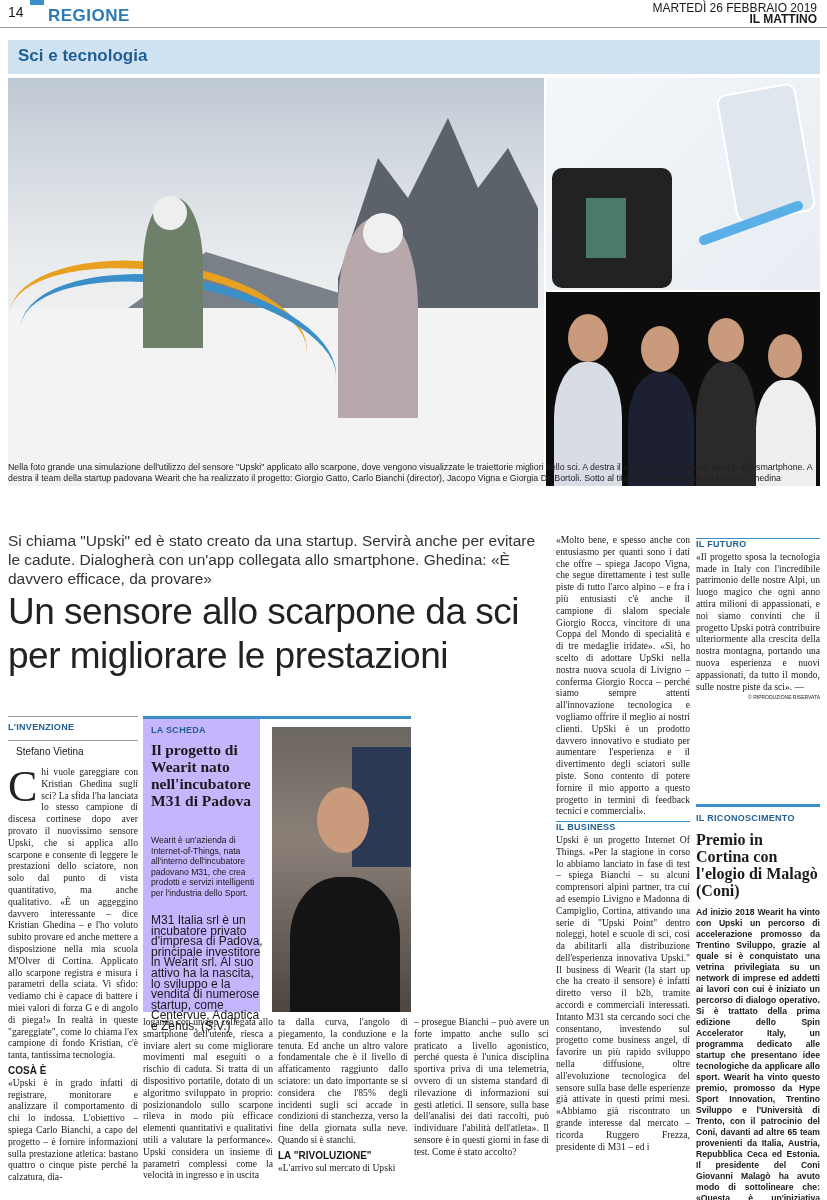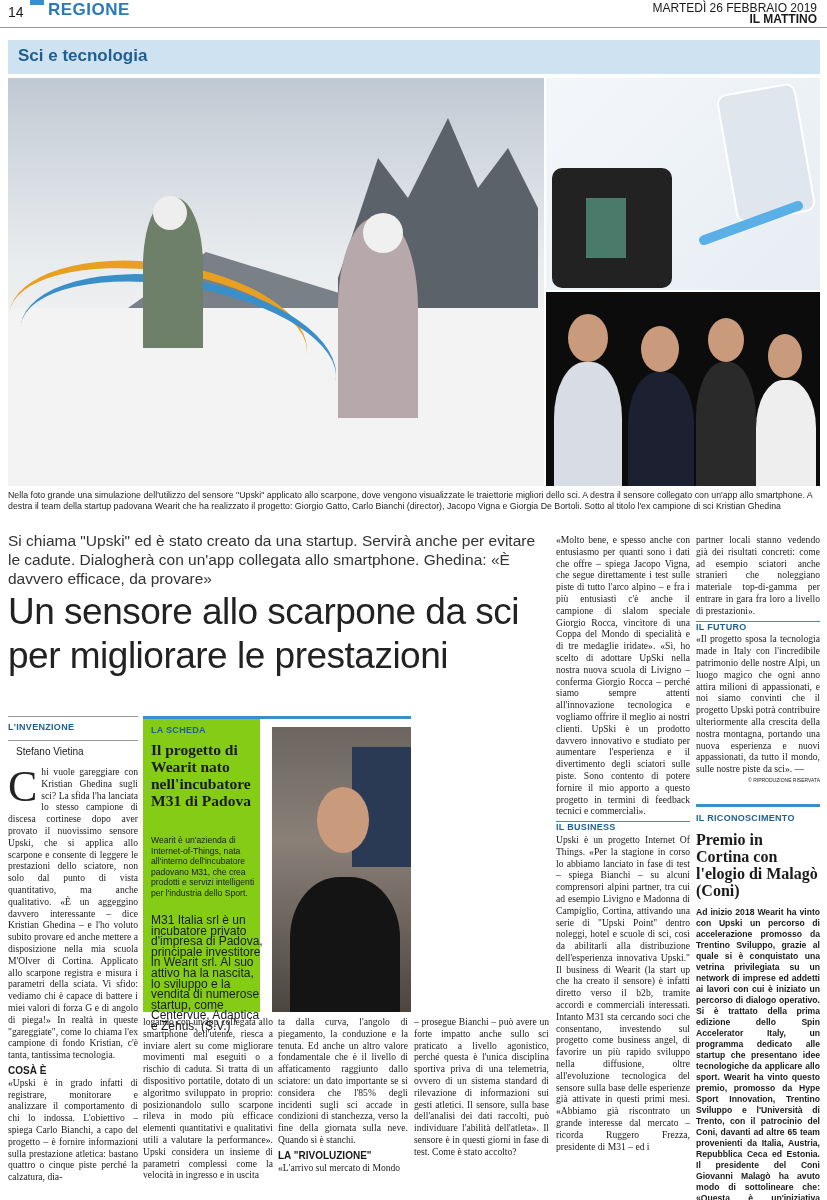--- a/index.html
+++ b/index.html
@@ -1,39 +1,39 @@
 <!DOCTYPE html>
 <html><head>
 <meta charset="utf-8">
 <style>
 *{box-sizing:border-box;margin:0;padding:0}
 body{width:827px;height:1200px;background:#fff;font-family:"Liberation Serif",serif;color:#1a1a1a;overflow:hidden;position:relative}
 .abs{position:absolute}
 .topbar{left:0;top:0;width:827px;height:28px;border-bottom:1px solid #999}
 .pagenum{left:8px;top:4px;font-family:"Liberation Sans",sans-serif;font-size:14px}
 .pagemark{left:30px;top:0;width:14px;height:5px;background:#3b8fc9}
-.region{left:48px;top:0;font-family:"Liberation Sans",sans-serif;font-size:17px;font-weight:bold;color:#2a7ab8;letter-spacing:.5px}
+.region{left:48px;top:6px;font-family:"Liberation Sans",sans-serif;font-size:17px;font-weight:bold;color:#2a7ab8;letter-spacing:.5px}
 .date{right:10px;top:3px;font-family:"Liberation Sans",sans-serif;font-size:12px;text-align:right;line-height:11px}
 .section{left:8px;top:40px;width:812px;height:34px;background:#cfe2f1}
 .section span{position:absolute;left:10px;top:6px;font-family:"Liberation Sans",sans-serif;font-weight:bold;font-size:17px;color:#1f5e93}
 .photo-main{left:8px;top:78px;width:536px;height:408px;background:linear-gradient(180deg,#bfc9d3 0%,#d8dde3 25%,#e9ecee 45%,#f2f2f2 70%,#e4e4e4 100%)}
 .mtn{position:absolute;background:#5c626a}
 .photo-tr{left:546px;top:78px;width:274px;height:212px;background:linear-gradient(135deg,#f4f7fa,#e7edf3)}
 .photo-br{left:546px;top:292px;width:274px;height:194px;background:#0c0c0c}
 .person{position:absolute;border-radius:45% 45% 0 0}
 .head{position:absolute;border-radius:50%;background:#c99a7c}
-.caption{left:8px;top:490px;width:812px;font-family:"Liberation Sans",sans-serif;font-size:8.8px;line-height:11px;color:#222}
+.caption{left:8px;top:462px;width:812px;font-family:"Liberation Sans",sans-serif;font-size:8.8px;line-height:11px;color:#222}
 .subhead{left:8px;top:531px;width:540px;font-family:"Liberation Sans",sans-serif;font-size:15.5px;line-height:19px;color:#333}
 .title{left:8px;top:590px;width:540px;font-family:"Liberation Sans",sans-serif;font-stretch:condensed;font-size:37px;line-height:44px;color:#222;letter-spacing:-.5px}
 .kicker{font-family:"Liberation Sans",sans-serif;font-size:9px;font-weight:bold;color:#1f5e93;text-transform:uppercase;letter-spacing:.3px}
 .col{font-size:9.6px;line-height:11.8px;text-align:justify}
 .col p{margin-bottom:0}
 .sub{font-family:"Liberation Sans",sans-serif;font-weight:bold;font-size:10px;margin-top:4px;text-transform:uppercase}
 .box{left:143px;top:716px;width:268px;height:296px;border-top:3px solid #3b8fc9}
-.box-left{position:absolute;left:0;top:0;width:117px;height:293px;background:#84cc16}
+.box-left{position:absolute;left:0;top:0;width:117px;height:293px;background:#c4b5fd}
 .box-photo{position:absolute;left:129px;top:8px;width:139px;height:285px;background:linear-gradient(180deg,#6c6660,#8a8078 40%,#4c4540)}
 .rule{background:#999}
 .sep{border-top:1px solid #3b8fc9}
 .dropcap{float:left;font-size:44px;line-height:38px;margin:2px 4px 0 0;color:#222}
 </style>
 </head>
 <body>
 
 <div class="abs topbar"></div>
 <div class="abs pagenum">14</div>
@@ -105,33 +105,32 @@
     <div style="position:absolute;left:80px;top:20px;width:59px;height:120px;background:#2a3a55"></div>
     <div class="person" style="left:18px;top:150px;width:110px;height:135px;background:#141414"></div>
     <div class="head" style="left:45px;top:60px;width:52px;height:66px"></div>
   </div>
 </div>
 
 <div class="abs col" style="left:143px;top:1016px;width:130px;height:184px;overflow:hidden">logando con un'app collegata allo smartphone dell'utente, riesca a inviare alert su come migliorare movimenti mal eseguiti o a rischio di caduta. Si tratta di un dispositivo portatile, dotato di un algoritmo sviluppato in proprio: posizionandolo sullo scarpone rileva in modo più efficace elementi quantitativi e qualitativi utili a valutare la performance». Upski considera un insieme di parametri complessi come la velocità in ingresso e in uscita</div>
 <div class="abs col" style="left:278px;top:1016px;width:130px;height:184px;overflow:hidden">
   <p>ta dalla curva, l'angolo di piegamento, la conduzione e la tenuta. Ed anche un altro valore fondamentale che è il livello di affaticamento raggiunto dallo sciatore: un dato importante se si considera che l'85% degli incidenti sugli sci accade in condizioni di stanchezza, verso la fine della giornata sulla neve. Quando si è stanchi.</p>
   <div class="sub">LA "RIVOLUZIONE"</div>
-  <p>«L'arrivo sul mercato di Mondo</p>
+  <p>«L'arrivo sul mercato di Upski</p>
 </div>
 <div class="abs col" style="left:414px;top:1016px;width:135px;height:184px;overflow:hidden">– prosegue Bianchi – può avere un forte impatto anche sullo sci praticato a livello agonistico, perché questa è l'unica disciplina sportiva priva di una telemetria, ovvero di un sistema standard di rilevazione di informazioni sui gesti atletici. Il sensore, sulla base dell'analisi dei dati raccolti, può individuare l'abilità dell'atleta». Il sensore è in questi giorni in fase di test. Come è stato accolto?</div>
 
 <div class="abs col" style="left:556px;top:534px;width:134px;height:666px;overflow:hidden">
   <p>«Molto bene, e spesso anche con entusiasmo per quanti sono i dati che offre – spiega Jacopo Vigna, che segue direttamente i test sulle piste di tutto l'arco alpino – e fra i più entusiasti c'è anche il campione di slalom speciale Giorgio Rocca, vincitore di una Coppa del Mondo di specialità e di tre medaglie iridate». «Sì, ho scelto di adottare UpSki nella nostra nuova scuola di Livigno – conferma Giorgio Rocca – perché siamo sempre attenti all'innovazione tecnologica e vogliamo offrire il meglio ai nostri clienti. UpSki è un prodotto davvero innovativo e studiato per aumentare l'esperienza e il divertimento degli sciatori sulle piste. Sono contento di potere fornire il mio apporto a questo progetto in termini di feedback tecnici e commerciali».</p>
   <div class="sep" style="margin-top:4px"></div>
   <div class="kicker">IL BUSINESS</div>
   <p>Upski è un progetto Internet Of Things. «Per la stagione in corso lo abbiamo lanciato in fase di test – spiega Bianchi – su alcuni comprensori alpini partner, tra cui ad esempio Livigno e Madonna di Campiglio, Cortina, attivando una serie di "Upski Point" dentro noleggi, hotel e scuole di sci, così da abilitarli alla distribuzione dell'esperienza innovativa Upski." Il business di Wearit (la start up che ha creato il sensore) è infatti diretto verso il b2b, tramite accordi e commerciali interessati. Intanto M31 sta cercando soci che consentano, investendo sul progetto come business angel, di favorire un più rapido sviluppo nella diffusione, oltre all'evoluzione tecnologica del sensore sulla base delle esperienze già attivate in questi primi mesi. «Abbiamo già riscontrato un grande interesse dal mercato – ricorda Ruggero Frezza, presidente di M31 – ed i</p>
 </div>
 
 <div class="abs col" style="left:696px;top:534px;width:124px;height:262px;overflow:hidden">
-  <p>partner locali stanno vedendo già dei risultati concreti: come ad esempio sciatori anche stranieri che noleggiano materiale top-di-gamma per entrare in gara fra loro a livello di prestazioni».</p>
   <div class="sep" style="margin-top:4px"></div>
   <div class="kicker">IL FUTURO</div>
   <p>«Il progetto sposa la tecnologia made in Italy con l'incredibile patrimonio delle nostre Alpi, un luogo magico che ogni anno attira milioni di appassionati, e noi siamo convinti che il progetto Upski potrà contribuire ulteriormente alla crescita della nostra montagna, portando una nuova esperienza e nuovi appassionati, da tutto il mondo, sulle nostre piste da sci». —</p>
   <div style="font-family:'Liberation Sans',sans-serif;font-size:5px;text-align:right">© RIPRODUZIONE RISERVATA</div>
 </div>
 
 <div class="abs" style="left:696px;top:804px;width:124px;height:396px;border-top:3px solid #3b8fc9">
   <div class="kicker" style="margin-top:6px">IL RICONOSCIMENTO</div>
   <div style="margin-top:8px;font-family:'Liberation Serif',serif;font-weight:bold;font-size:16px;line-height:17px">Premio in Cortina con l'elogio di Malagò (Coni)</div>
   <div style="margin-top:8px;font-family:'Liberation Sans',sans-serif;font-weight:bold;font-size:8.6px;line-height:11px;text-align:justify">Ad inizio 2018 Wearit ha vinto con Upski un percorso di accelerazione promosso da Trentino Sviluppo, grazie al quale si è conquistato una vetrina privilegiata su un network di imprese ed addetti ai lavori con cui è iniziato un percorso di dialogo operativo. Si è trattato della prima edizione dello Spin Accelerator Italy, un programma dedicato alle startup che presentano idee tecnologiche da applicare allo sport. Wearit ha vinto questo premio, promosso da Hype Sport Innovation, Trentino Sviluppo e l'Università di Trento, con il patrocinio del Coni, davanti ad altre 65 team provenienti da Italia, Austria, Repubblica Ceca ed Estonia. Il presidente del Coni Giovanni Malagò ha avuto modo di sottolineare che: «Questa è un'iniziativa importante che va nella direzione della modernità». (S.V.)</div>

